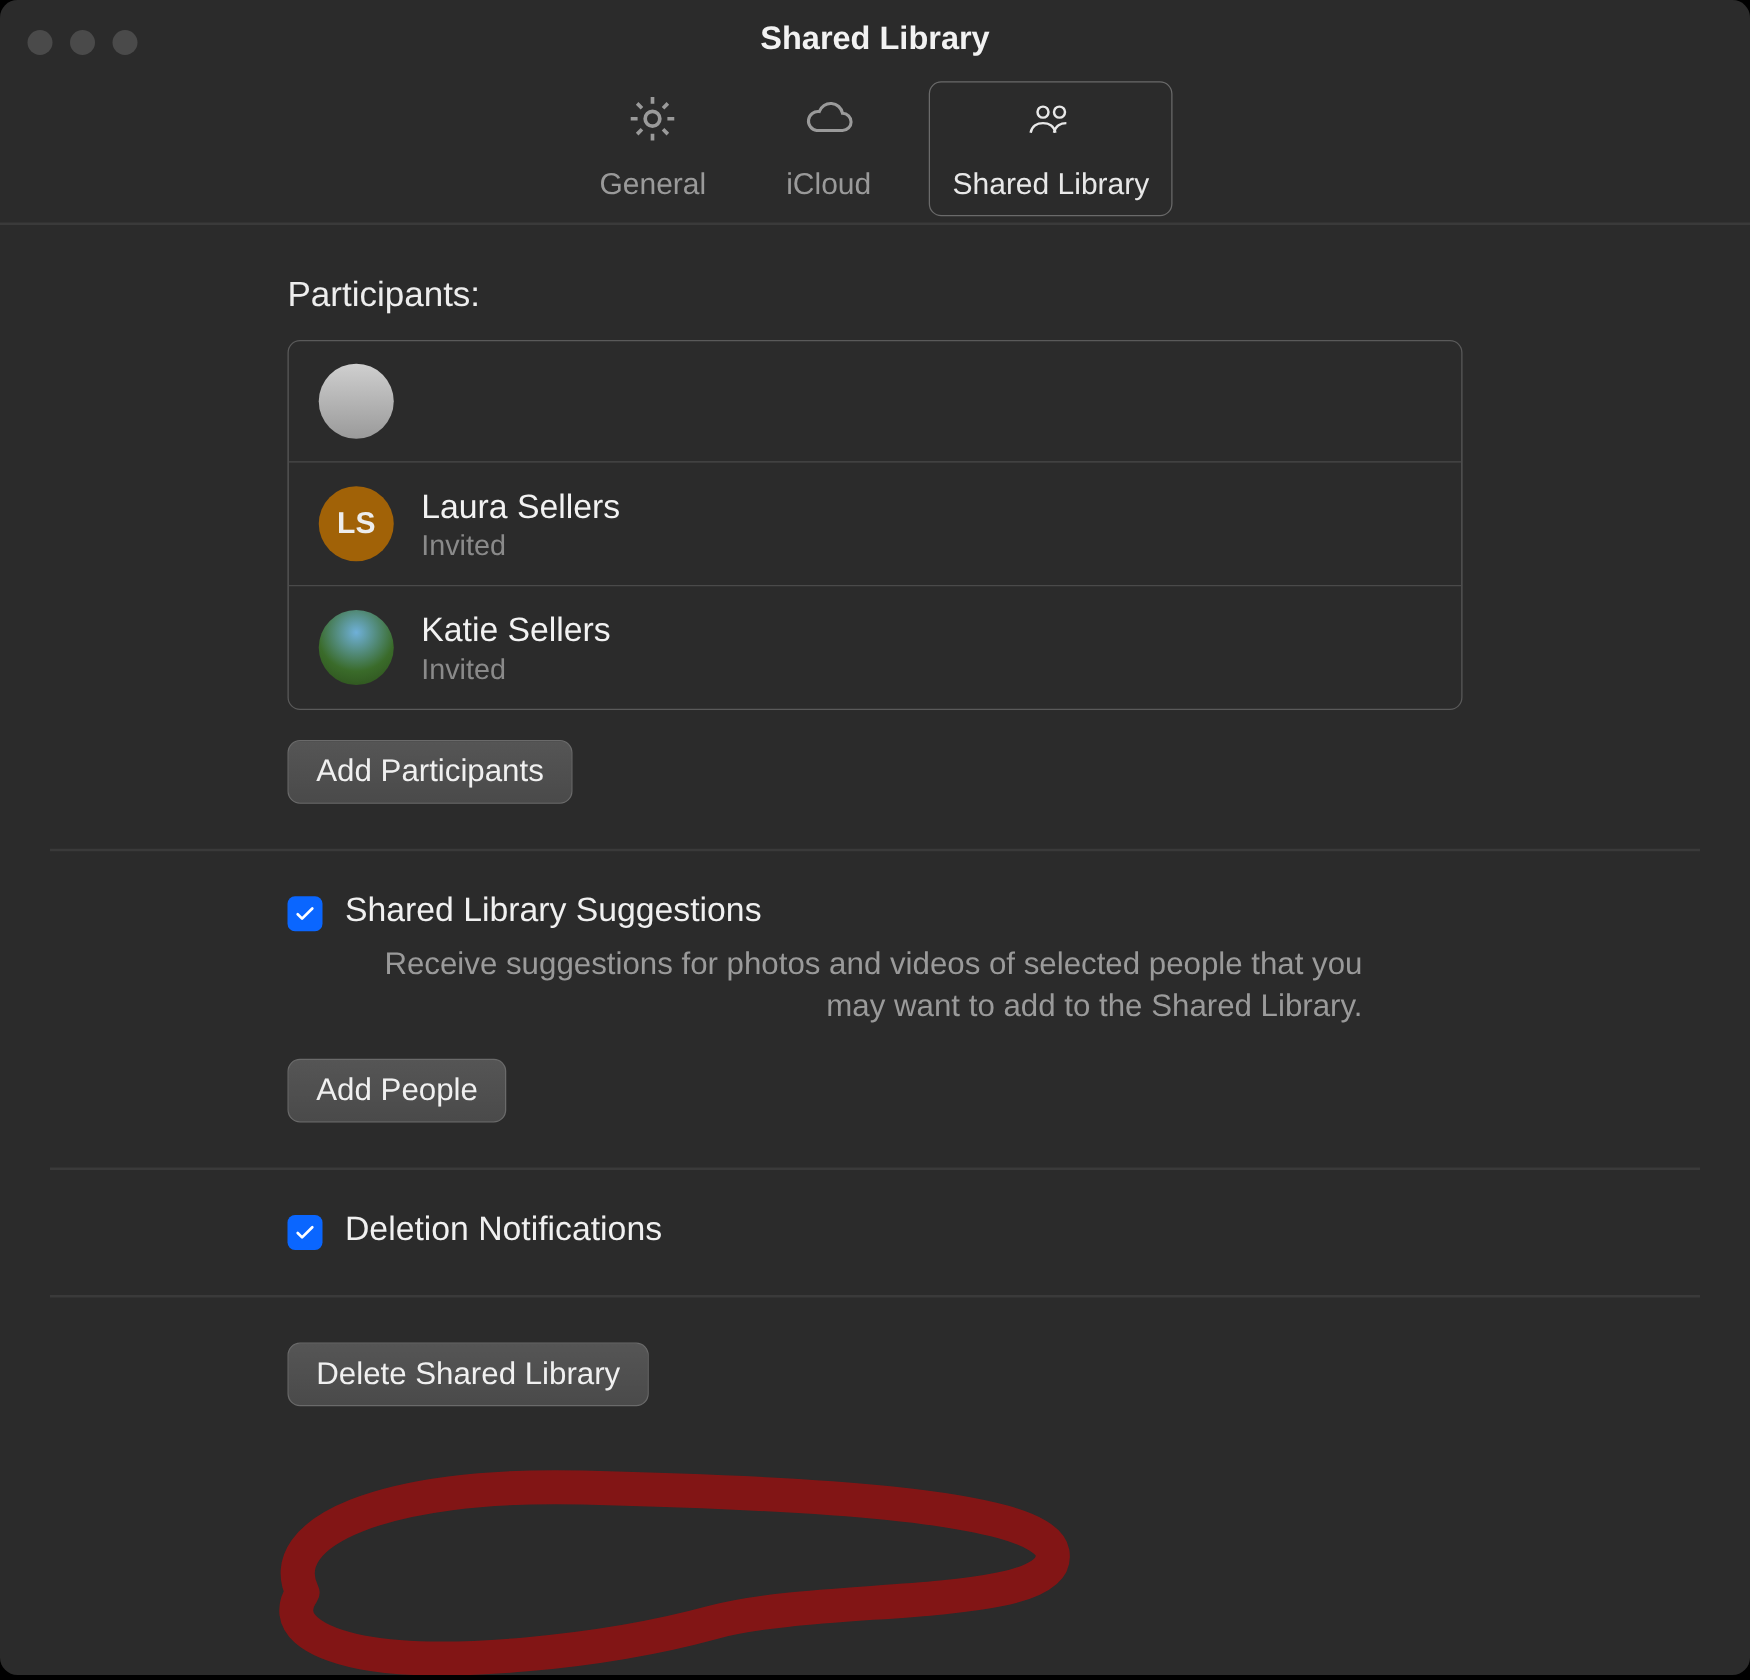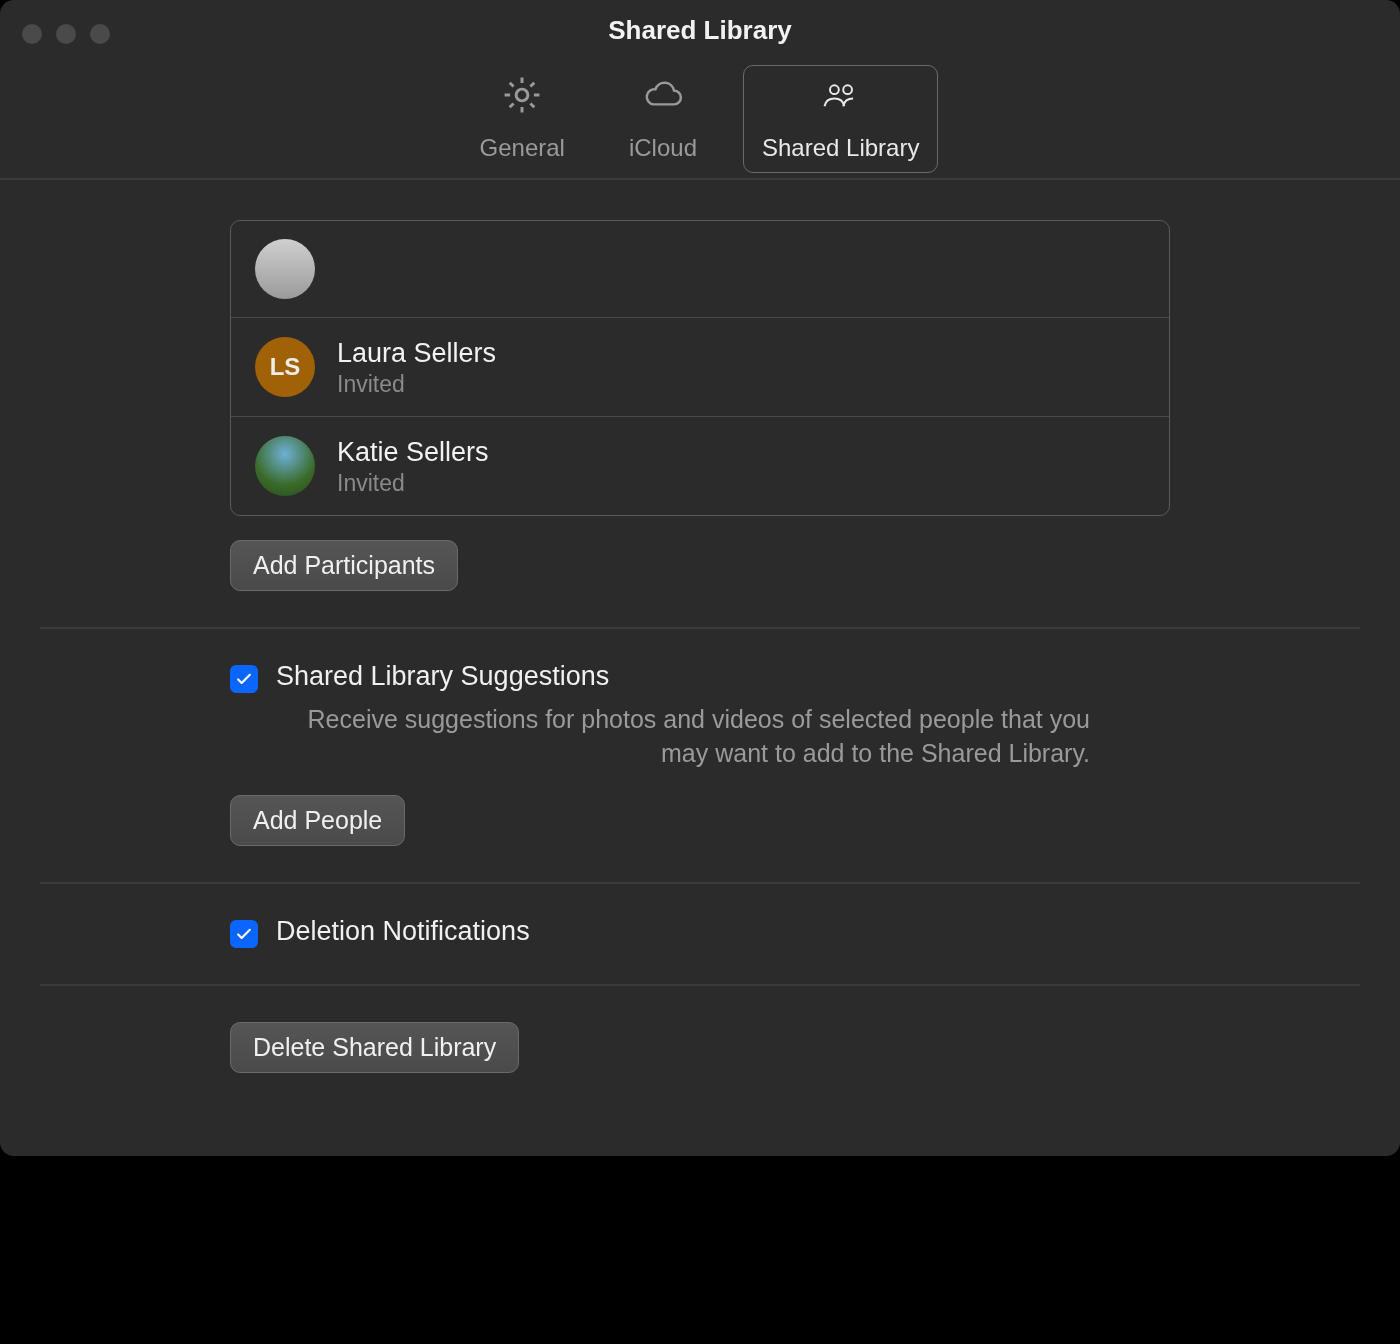--- a/index.html
+++ b/index.html
@@ -4,21 +4,21 @@
 <style>
   * { box-sizing: border-box; margin: 0; padding: 0; }
   html, body { width: 1400px; height: 1344px; background: #000; }
   body {
     font-family: -apple-system, "Helvetica Neue", Helvetica, Arial, sans-serif;
     color: #e8e8e8;
     overflow: hidden;
   }
   .window {
     width: 1400px;
-    height: 1156px;
+    height: 1340px;
     background: #2b2b2b;
     border-radius: 14px;
     position: relative;
     overflow: hidden;
   }
   .titlebar {
     height: 60px;
     display: flex;
     align-items: center;
     justify-content: center;
@@ -179,20 +179,21 @@
             <circle cx="26" cy="7" r="4"></circle>
           <path d="M5 22c1-5 5-7 9-7s8 2 9 7M22 22c1-5 5-7 9-7"></path>
         </svg>
       </span>
       <span class="tab-label">Shared Library</span>
     </div>
   </div>
 
   <div class="content">
 
+    <div class="section-heading">Participants:</div>
 
     <div class="participants-box">
       <div class="participant-row">
         <div class="avatar memoji"></div>
       </div>
       <div class="participant-row">
         <div class="avatar initials">LS</div>
         <div>
           <div class="p-name">Laura Sellers</div>
           <div class="p-sub">Invited</div>

